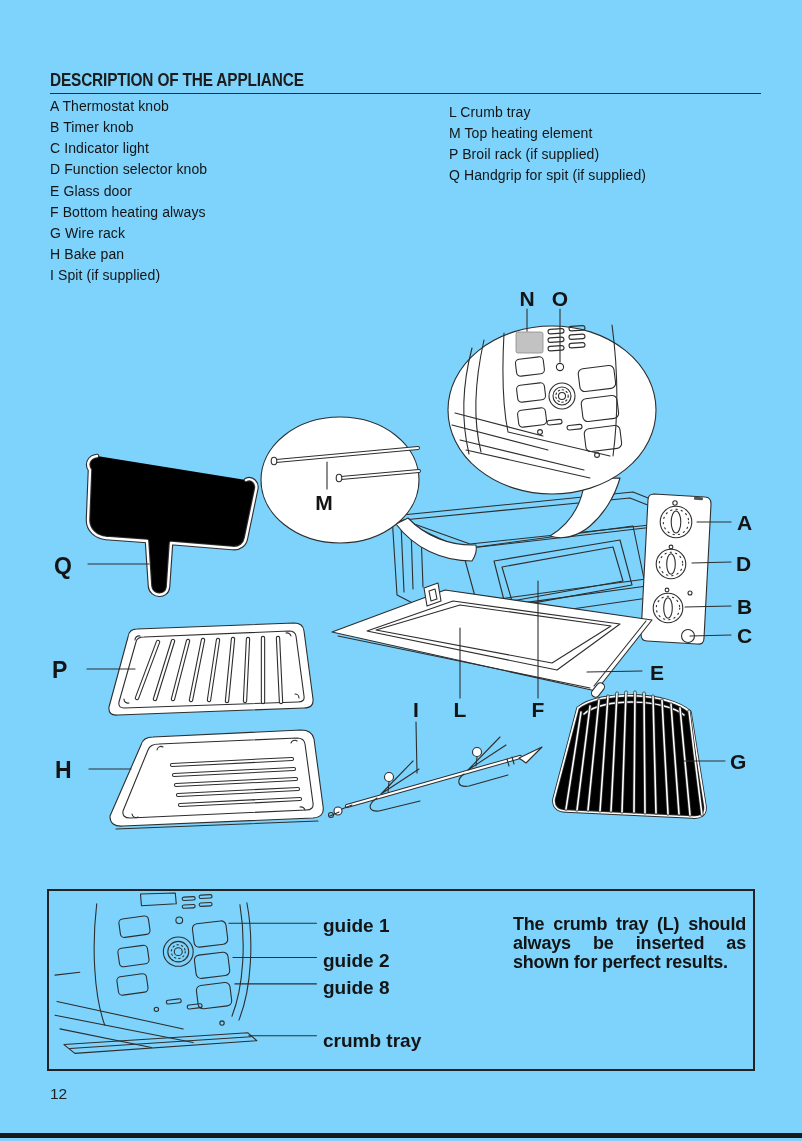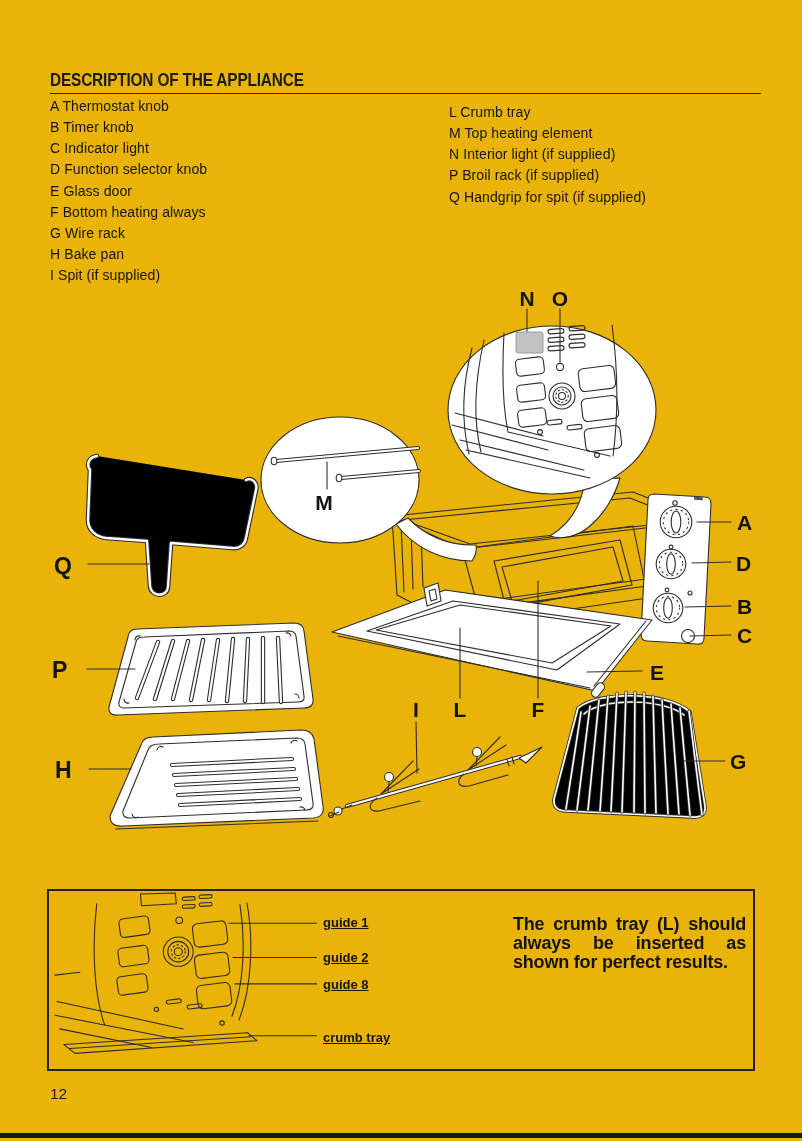--- a/index.html
+++ b/index.html
@@ -1,28 +1,28 @@
 <!DOCTYPE html>
 <html><head>
 <meta charset="utf-8">
 <style>
   html,body{margin:0;padding:0;background:#ffffff;}
-  .page{position:relative;width:802px;height:1141px;background:#eab308;overflow:hidden;
+  .page{position:relative;width:802px;height:1141px;background:#7dd3fc;overflow:hidden;
         font-family:"Liberation Sans",sans-serif;color:#1c1c1c;}
   .title{position:absolute;left:50px;top:70px;margin:0;font-size:17.5px;font-weight:700;
          letter-spacing:-0.2px;transform:scaleX(0.88);transform-origin:left center;white-space:nowrap;}
   .rule{position:absolute;left:50px;top:93px;width:711px;border-top:1.6px solid #2a2a2a;}
   .plist{position:absolute;font-size:14px;letter-spacing:0.1px;color:#151515;}
   .plist div{height:21.15px;line-height:21.15px;white-space:nowrap;}
   .plist.left{left:50px;top:96px;}
   .plist.right{left:437px;top:102px;margin-left:12px;}
   .diagram-svg{position:absolute;left:0;top:285px;width:802px;height:555px;}
   .inset-box{position:absolute;left:47px;top:889px;width:704px;height:178px;border:2px solid #222;}
   .inset-svg{position:absolute;left:0;top:0;width:704px;height:178px;}
-  .inset-label{position:absolute;left:274px;font-size:13px;font-weight:700;white-space:nowrap;color:#141414;text-decoration:underline;}
+  .inset-label{position:absolute;left:274px;font-size:19px;font-weight:700;white-space:nowrap;color:#141414;}
   .inset-note{position:absolute;left:464px;top:24px;width:233px;font-size:18px;font-weight:700;
               line-height:19px;text-align:justify;color:#141414;letter-spacing:-0.2px;}
   .page-num{position:absolute;left:50px;top:1085px;font-size:15.5px;color:#222;}
   .bottom-bar{position:absolute;left:0;top:1133px;width:802px;height:5px;background:#181818;}
   
   .ln{fill:none;stroke:#2e2e2e;stroke-width:1.1;stroke-linecap:round;stroke-linejoin:round;}
   .fillw{fill:#fff;stroke:#2e2e2e;stroke-width:1.1;stroke-linejoin:round;}
   .wire-o{fill:none;stroke:#2e2e2e;stroke-linecap:round;stroke-linejoin:round;}
   .wire-i{fill:none;stroke:#fff;stroke-linecap:round;stroke-linejoin:round;}
   .lbl{font:700 21px "Liberation Sans",sans-serif;fill:#141414;}
@@ -44,21 +44,20 @@
     <div>E Glass door</div>
     <div>F Bottom heating always</div>
     <div>G Wire rack</div>
     <div>H Bake pan</div>
     <div>I Spit (if supplied)</div>
   </div>
 
   <div class="plist right">
     <div>L Crumb tray</div>
     <div>M Top heating element</div>
-    <div>N Interior light (if supplied)</div>
     <div>P Broil rack (if supplied)</div>
     <div>Q Handgrip for spit (if supplied)</div>
   </div>
 
   <svg class="diagram-svg" viewBox="0 285 802 555">
 
     <g>
       <path class="ln" d="M392,516 L633,492 L706,521 L462,549 Z"></path>
       <path class="ln" d="M403,520 L630,498 L688,521 L470,544 Z"></path>
       <path class="ln" d="M392,516 L397,595 L430,612"></path>

